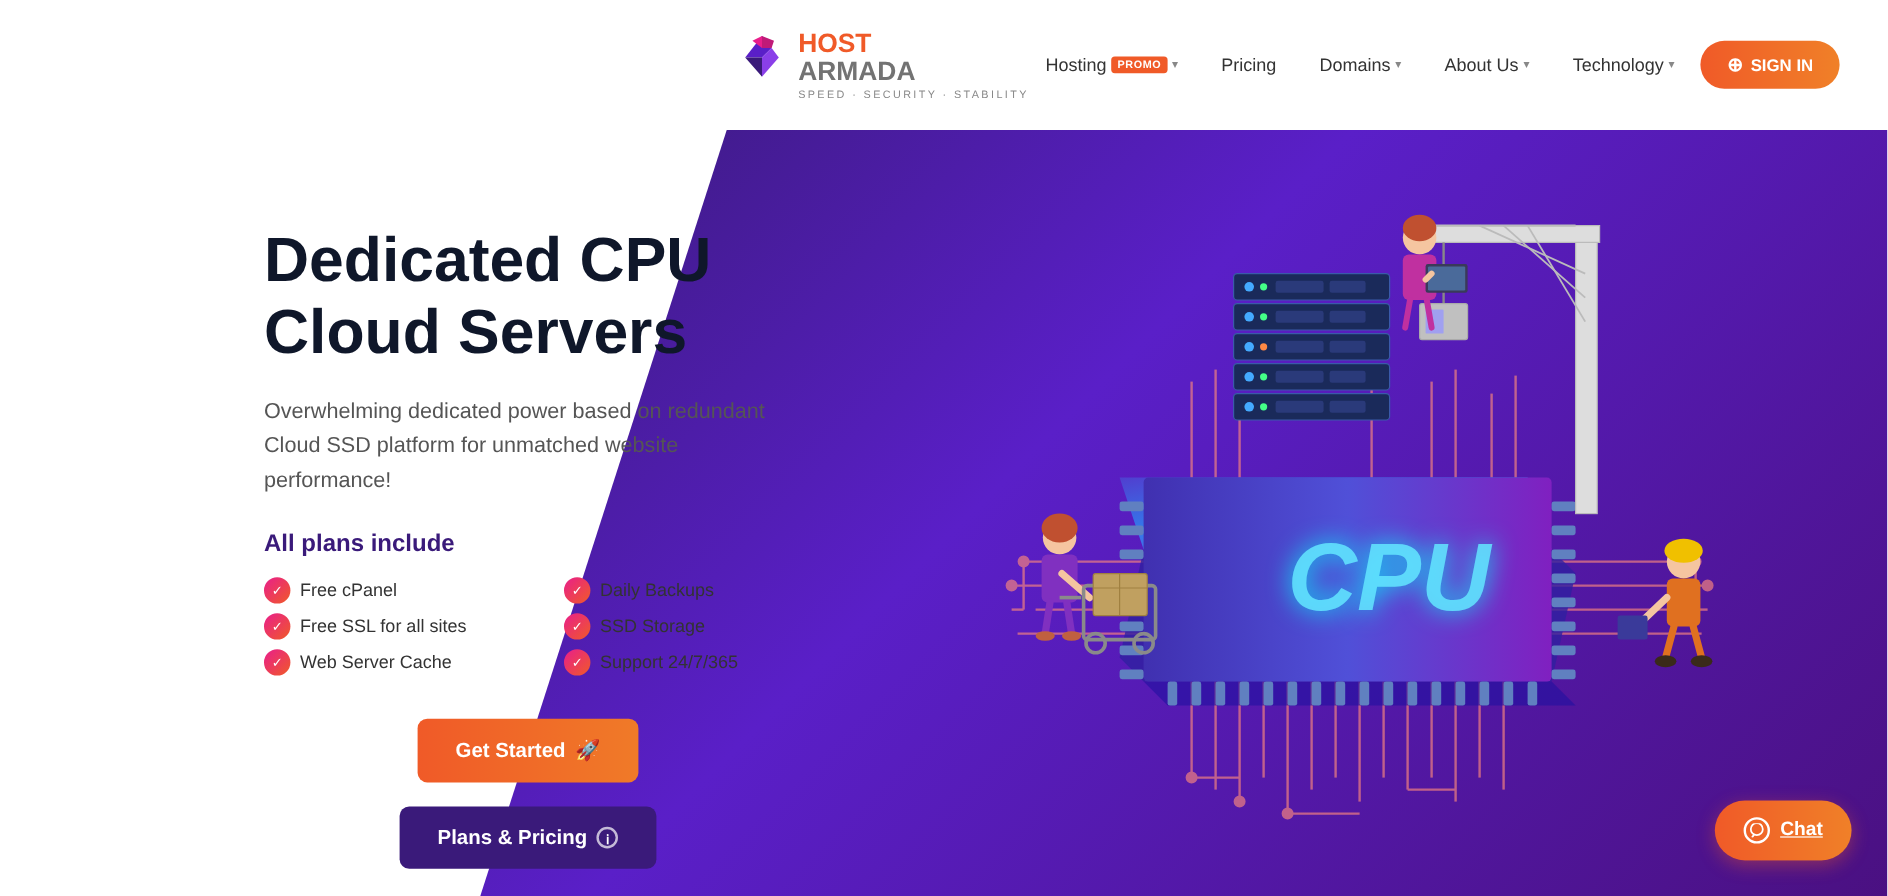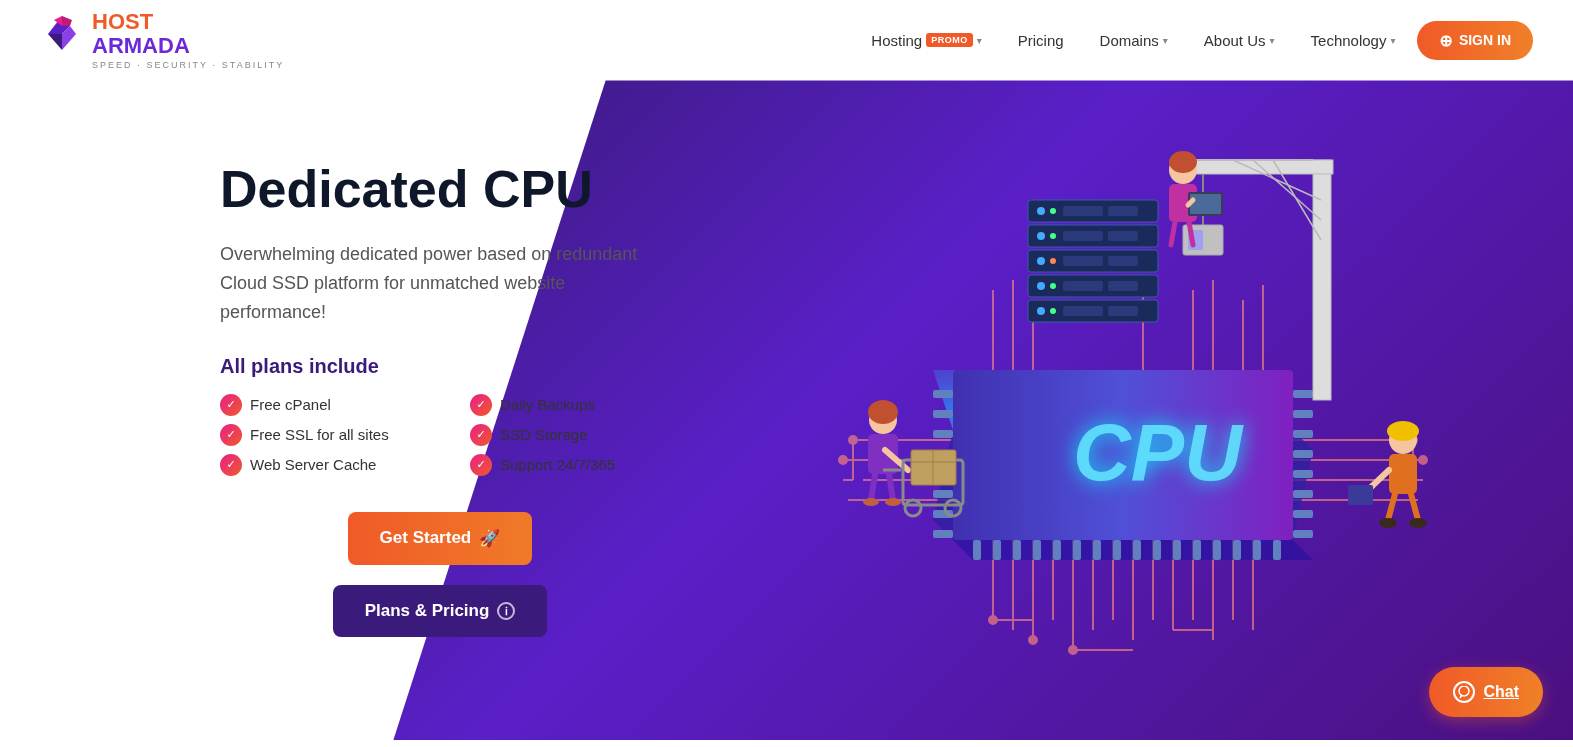--- a/index.html
+++ b/index.html
@@ -2,22 +2,22 @@
 <html><head>
   <meta charset="utf-8">
   <style>
     * { margin: 0; padding: 0; box-sizing: border-box; }
     body { font-family: 'Segoe UI', Arial, sans-serif; background: #fff; overflow-x: hidden; width: 1573px; min-height: 747px; position: relative; }
 
     
     .header {
       display: flex;
       align-items: center;
-      justify-content: space-between;
-      padding: 10px 40px;
+      justify-content: flex-end;
+      padding: 24px 40px;
       background: #fff;
       position: relative;
       z-index: 10;
     }
     .logo-area {
       display: flex;
       flex-direction: column;
       align-items: flex-start;
     }
     .logo-icon {
@@ -262,21 +262,21 @@
       <svg class="logo-diamond" viewBox="0 0 44 44" xmlns="http://www.w3.org/2000/svg">
 
         <polygon points="8,22 22,4 30,14 22,22" fill="#5a1fc8"></polygon>
         <polygon points="22,22 30,14 36,22 22,38" fill="#8a3fe8"></polygon>
         <polygon points="8,22 22,38 22,22" fill="#3a1a7a"></polygon>
         <polygon points="14,8 22,4 22,14" fill="#e91e8c"></polygon>
         <polygon points="22,4 32,8 30,14 22,14" fill="#c01a78"></polygon>
       </svg>
       <div>
         <div class="logo-text-main">
-          <span>HOST</span><br><span style="color:#6d28d9">ARMADA</span>
+          <span>HOST</span><br><span style="color:#737373">ARMADA</span>
         </div>
       </div>
     </div>
     <div class="logo-tagline">SPEED · SECURITY · STABILITY</div>
   </div>
 
   <nav class="nav">
 
     <div class="nav-item">
       <span>Hosting</span>
@@ -311,20 +311,21 @@
 </header>
 
 <section class="hero-wrapper">
   <div class="purple-bg"></div>
 
   <div class="hero-content">
 
     <div class="hero-left">
       <h1 class="hero-title">
         <span>Dedicated CPU</span><br>
+        <span>Cloud Servers</span>
       </h1>
       <p class="hero-desc">Overwhelming dedicated power based on redundant Cloud SSD platform for unmatched website performance!</p>
 
       <h3 class="plans-include-title">All plans include</h3>
 
       <div class="features-grid">
 
         <div class="feature-item">
           <div class="check-icon">✓</div>
           <span>Free cPanel</span>

